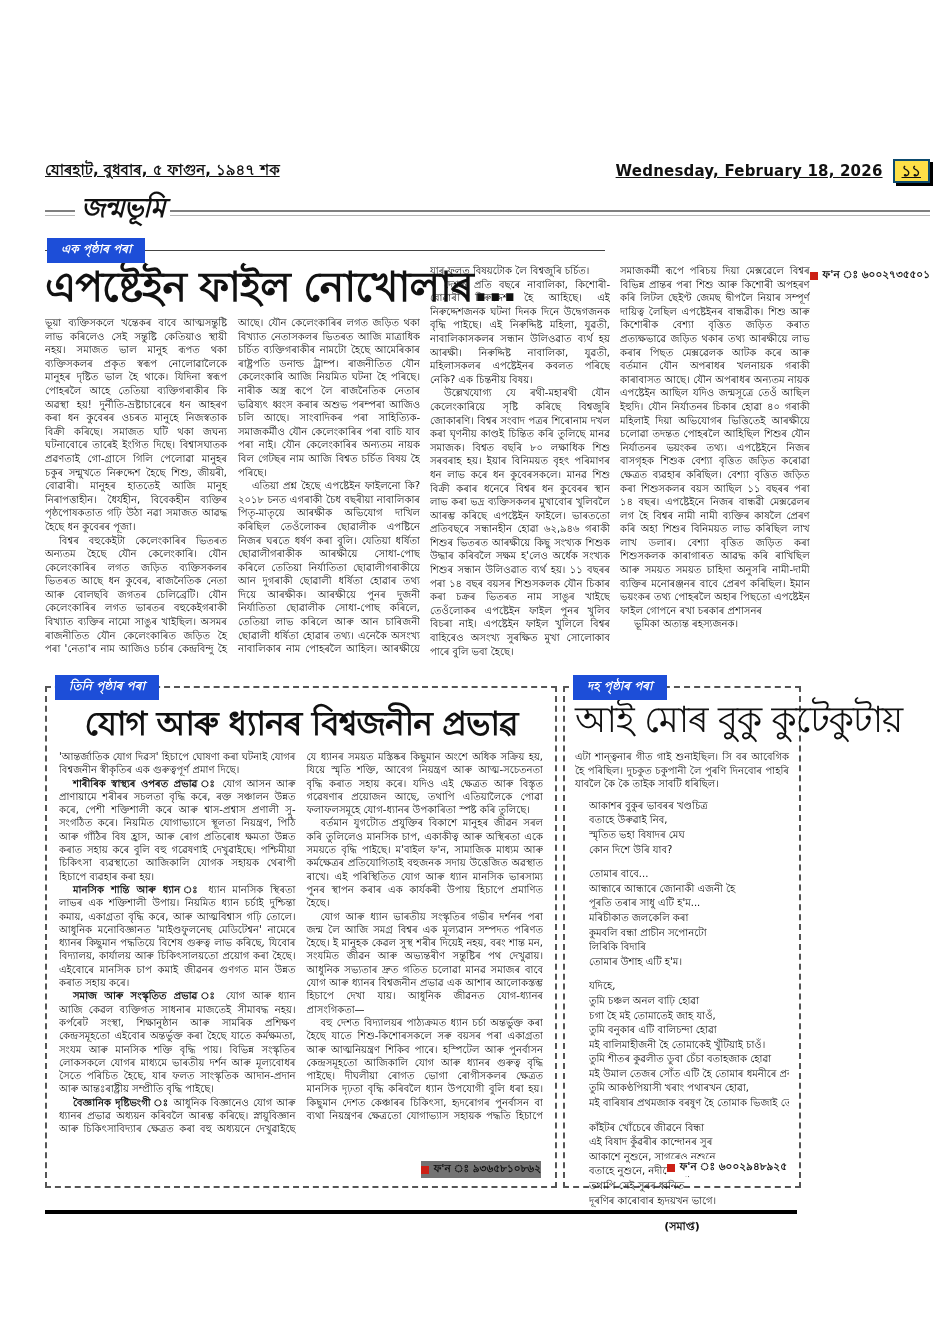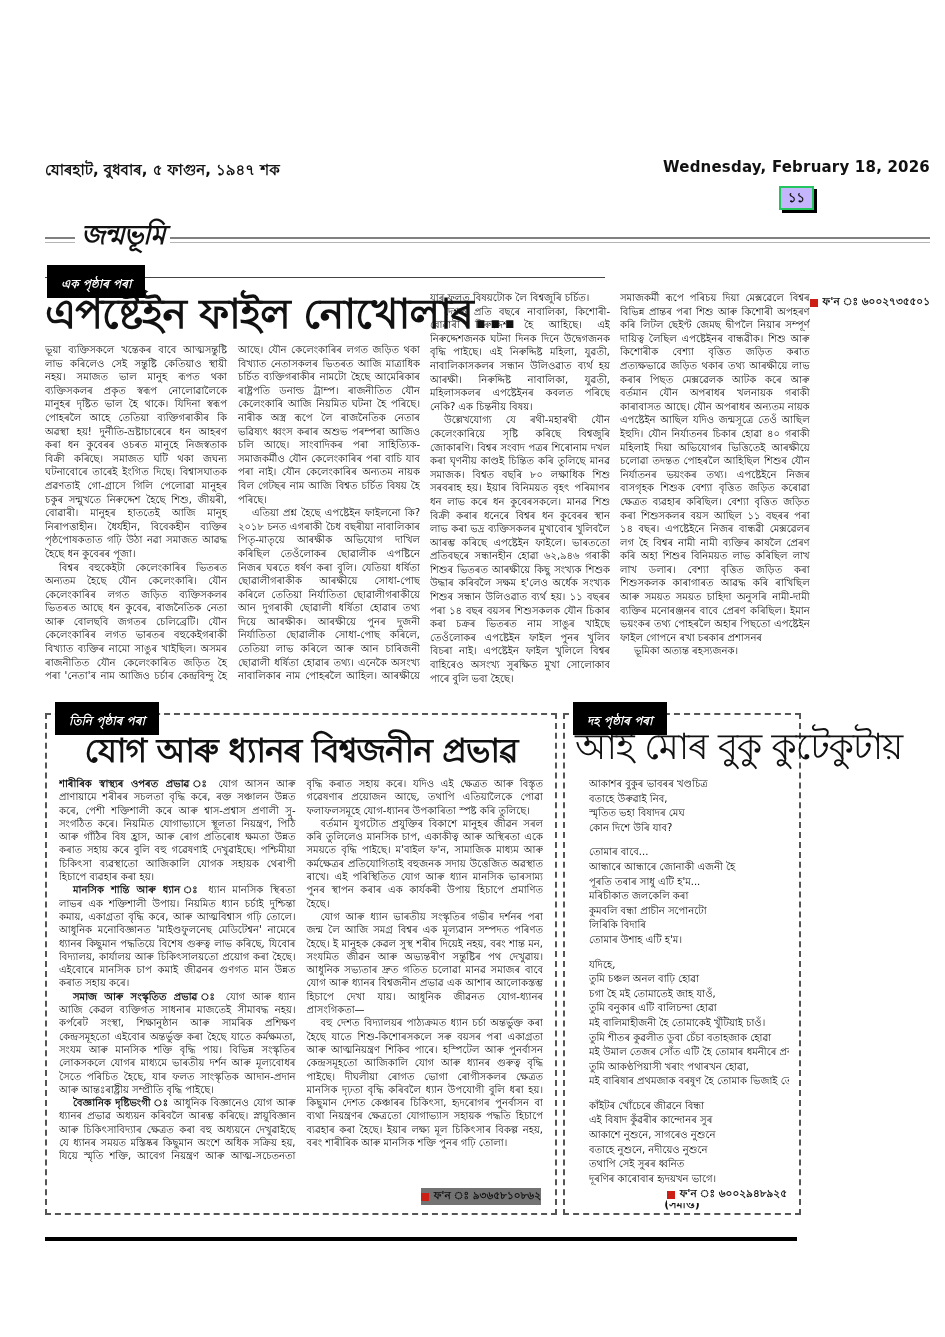--- a/index.html
+++ b/index.html
@@ -7,42 +7,42 @@
     position:relative;
     width:945px;height:1337px;
     background:#ffffff;
     box-sizing:border-box;
     padding:158px 15px 0 45px;
     font-family:"DejaVu Sans",sans-serif;
     color:#111;
     overflow:hidden;
   }
   
-  .topbar{display:flex;justify-content:space-between;align-items:flex-start;width:885px;}
+  .topbar{display:flex;justify-content:space-between;align-items:flex-end;width:885px;text-decoration:underline;}
   .dl-as{font-weight:bold;font-size:15px;}
-  .top-right{display:flex;align-items:center;gap:10px;flex-direction:column;}
+  .top-right{display:flex;align-items:center;gap:10px;}
   .dl-en{font-weight:bold;font-size:15px;letter-spacing:.2px;}
   .pagebox{
-    display:inline-block;border:2px solid #22c55e;box-shadow:3px 3px 0 #000;
-    font-weight:bold;font-size:13px;padding:1px 7px;background:#c4b5fd;line-height:18px;
+    display:inline-block;border:2px solid #0c4a6e;box-shadow:3px 3px 0 #000;
+    font-weight:bold;font-size:15px;padding:1px 7px;background:#fde047;line-height:18px;
   }
   
   .mastrow{display:flex;align-items:center;width:885px;margin-top:10px;}
   .mline{height:3px;border-top:2px solid #808080;border-bottom:1px solid #b5b5b5;}
   .mline.short{width:30px;}
   .mline.grow{flex:1;}
   .mastlogo{
     font-size:27px;font-weight:bold;font-style:italic;
     padding:0 6px;margin-top:-6px;letter-spacing:-1px;white-space:nowrap;
   }
   
   .kicker{
-    display:inline-block;background:#000000;color:#fff;
+    display:inline-block;background:#1d4ed8;color:#fff;
     font-style:italic;font-weight:bold;font-size:12px;
-    padding:10px 14px 3px;white-space:nowrap;
+    padding:2px 14px 3px;white-space:nowrap;
   }
   .kickerrow{position:relative;height:24px;margin-top:6px;}
   .kline{position:absolute;left:0;width:560px;top:12px;border-top:1px solid #444;}
   .kickerrow .kicker{position:absolute;left:2px;top:0;}
   
   .body{font-size:10px;line-height:13.6px;text-align:justify;overflow:hidden;}
   .body p{margin:0;text-indent:14px;}
   .body p:first-child{text-indent:0;}
   .body b{font-weight:bold;}
   .cols2{columns:2;column-gap:11px;}
@@ -128,36 +128,38 @@
       </div>
     </div>
   </section>
 
   <section class="row2">
 
     <div class="artbox yoga-box">
       <span class="kicker">তিনি পৃষ্ঠাৰ পৰা</span>
       <h2>যোগ আৰু ধ্যানৰ বিশ্বজনীন প্ৰভাৱ</h2>
       <div class="cols2 body yoga-body" id="yoga-body">
+          <p>'আন্তৰ্জাতিক যোগ দিৱস' হিচাপে ঘোষণা কৰা ঘটনাই যোগৰ বিশ্বজনীন স্বীকৃতিৰ এক গুৰুত্বপূৰ্ণ প্ৰমাণ দিছে।</p>
           <p><b>শাৰীৰিক স্বাস্থ্যৰ ওপৰত প্ৰভাৱ ঃ </b>যোগ আসন আৰু প্ৰাণায়ামে শৰীৰৰ সচলতা বৃদ্ধি কৰে, ৰক্ত সঞ্চালন উন্নত কৰে, পেশী শক্তিশালী কৰে আৰু শ্বাস-প্ৰশ্বাস প্ৰণালী সু-সংগঠিত কৰে। নিয়মিত যোগাভ্যাসে স্থূলতা নিয়ন্ত্ৰণ, পিঠি আৰু গাঁঠিৰ বিষ হ্ৰাস, আৰু ৰোগ প্ৰতিৰোধ ক্ষমতা উন্নত কৰাত সহায় কৰে বুলি বহু গৱেষণাই দেখুৱাইছে। পশ্চিমীয়া চিকিৎসা ব্যৱস্থাতো আজিকালি যোগক সহায়ক থেৰাপী হিচাপে ব্যৱহাৰ কৰা হয়।</p>
           <p><b>মানসিক শান্তি আৰু ধ্যান ঃ </b>ধ্যান মানসিক স্থিৰতা লাভৰ এক শক্তিশালী উপায়। নিয়মিত ধ্যান চৰ্চাই দুশ্চিন্তা কমায়, একাগ্ৰতা বৃদ্ধি কৰে, আৰু আত্মবিশ্বাস গঢ়ি তোলে। আধুনিক মনোবিজ্ঞানত 'মাইণ্ডফুলনেছ মেডিটেশ্বন' নামেৰে ধ্যানৰ কিছুমান পদ্ধতিয়ে বিশেষ গুৰুত্ব লাভ কৰিছে, যিবোৰ বিদ্যালয়, কাৰ্যালয় আৰু চিকিৎসালয়তো প্ৰয়োগ কৰা হৈছে। এইবোৰে মানসিক চাপ কমাই জীৱনৰ গুণগত মান উন্নত কৰাত সহায় কৰে।</p>
           <p><b>সমাজ আৰু সংস্কৃতিত প্ৰভাৱ ঃ </b>যোগ আৰু ধ্যান আজি কেৱল ব্যক্তিগত সাধনাৰ মাজতেই সীমাবদ্ধ নহয়। কৰ্পৰেট সংস্থা, শিক্ষানুষ্ঠান আৰু সামৰিক প্ৰশিক্ষণ কেন্দ্ৰসমূহতো এইবোৰ অন্তৰ্ভুক্ত কৰা হৈছে যাতে কৰ্মক্ষমতা, সংযম আৰু মানসিক শক্তি বৃদ্ধি পায়। বিভিন্ন সংস্কৃতিৰ লোকসকলে যোগৰ মাধ্যমে ভাৰতীয় দৰ্শন আৰু মূল্যবোধৰ সৈতে পৰিচিত হৈছে, যাৰ ফলত সাংস্কৃতিক আদান-প্ৰদান আৰু আন্তঃৰাষ্ট্ৰীয় সম্প্ৰীতি বৃদ্ধি পাইছে।</p>
           <p><b>বৈজ্ঞানিক দৃষ্টিভংগী ঃ </b>আধুনিক বিজ্ঞানেও যোগ আৰু ধ্যানৰ প্ৰভাৱ অধ্যয়ন কৰিবলৈ আৰম্ভ কৰিছে। স্নায়ুবিজ্ঞান আৰু চিকিৎসাবিদ্যাৰ ক্ষেত্ৰত কৰা বহু অধ্যয়নে দেখুৱাইছে যে ধ্যানৰ সময়ত মস্তিষ্কৰ কিছুমান অংশে অধিক সক্ৰিয় হয়, যিয়ে স্মৃতি শক্তি, আবেগ নিয়ন্ত্ৰণ আৰু আত্ম-সচেতনতা বৃদ্ধি কৰাত সহায় কৰে। যদিও এই ক্ষেত্ৰত আৰু বিস্তৃত গৱেষণাৰ প্ৰয়োজন আছে, তথাপি এতিয়ালৈকে পোৱা ফলাফলসমূহে যোগ-ধ্যানৰ উপকাৰিতা স্পষ্ট কৰি তুলিছে।</p>
           <p>বৰ্তমান যুগটোত প্ৰযুক্তিৰ বিকাশে মানুহৰ জীৱন সৰল কৰি তুলিলেও মানসিক চাপ, একাকীত্ব আৰু অস্থিৰতা একে সময়তে বৃদ্ধি পাইছে। ম'বাইল ফ'ন, সামাজিক মাধ্যম আৰু কৰ্মক্ষেত্ৰৰ প্ৰতিযোগিতাই বহুজনক সদায় উত্তেজিত অৱস্থাত ৰাখে। এই পৰিস্থিতিত যোগ আৰু ধ্যান মানসিক ভাৰসাম্য পুনৰ স্থাপন কৰাৰ এক কাৰ্যকৰী উপায় হিচাপে প্ৰমাণিত হৈছে।</p>
           <p>যোগ আৰু ধ্যান ভাৰতীয় সংস্কৃতিৰ গভীৰ দৰ্শনৰ পৰা জন্ম লৈ আজি সমগ্ৰ বিশ্বৰ এক মূল্যৱান সম্পদত পৰিণত হৈছে। ই মানুহক কেৱল সুস্থ শৰীৰ দিয়েই নহয়, বৰং শান্ত মন, সংযমিত জীৱন আৰু অভ্যন্তৰীণ সন্তুষ্টিৰ পথ দেখুৱায়। আধুনিক সভ্যতাৰ দ্ৰুত গতিত চলোৱা মানৱ সমাজৰ বাবে যোগ আৰু ধ্যানৰ বিশ্বজনীন প্ৰভাৱ এক আশাৰ আলোকস্তম্ভ হিচাপে দেখা যায়। আধুনিক জীৱনত যোগ-ধ্যানৰ প্ৰাসংগিকতা—</p>
           <p>বহু দেশত বিদ্যালয়ৰ পাঠ্যক্ৰমত ধ্যান চৰ্চা অন্তৰ্ভুক্ত কৰা হৈছে যাতে শিশু-কিশোৰসকলে সৰু বয়সৰ পৰা একাগ্ৰতা আৰু আত্মনিয়ন্ত্ৰণ শিকিব পাৰে। হস্পিটেল আৰু পুনৰ্বাসন কেন্দ্ৰসমূহতো আজিকালি যোগ আৰু ধ্যানৰ গুৰুত্ব বৃদ্ধি পাইছে। দীঘলীয়া ৰোগত ভোগা ৰোগীসকলৰ ক্ষেত্ৰত মানসিক দৃঢ়তা বৃদ্ধি কৰিবলৈ ধ্যান উপযোগী বুলি ধৰা হয়। কিছুমান দেশত কেঞ্চাৰৰ চিকিৎসা, হৃদৰোগৰ পুনৰ্বাসন বা ব্যথা নিয়ন্ত্ৰণৰ ক্ষেত্ৰতো যোগাভ্যাস সহায়ক পদ্ধতি হিচাপে ব্যৱহাৰ কৰা হৈছে। ইয়াৰ লক্ষ্য মূল চিকিৎসাৰ বিকল্প নহয়, বৰং শাৰীৰিক আৰু মানসিক শক্তি পুনৰ গঢ়ি তোলা।</p>
         </div>
       <div class="phone">
         <span class="redsq"></span><span class="txt">ফ'ন ঃ ৯৩৬৫৮১০৮৬২</span>
       </div>
     </div>
 
     <div class="artbox poem-box">
       <span class="kicker">দহ পৃষ্ঠাৰ পৰা</span>
       <h2>আই মোৰ বুকু কুটেকুটায়</h2>
+      <p class="poem-intro">এটা শান্ত্বনাৰ গীত গাই শুনাইছিল। সি বৰ আবেগিক হৈ পৰিছিল। দুচকুত চকুপানী লৈ পুৰণি দিনবোৰ পাহৰি যাবলৈ কৈ কৈ তাইক সাবটি ধৰিছিল।</p>
       <div id="poem-lines">
           <div class="stanza">
             <div>আকাশৰ বুকুৰ ভাবৰৰ খণ্ডচিত্ৰ</div>
             <div>বতাহে উৰুৱাই নিব,</div>
             <div>স্মৃতিত ভহা বিষাদৰ মেঘ</div>
             <div>কোন দিশে উৰি যাব?</div>
           </div>
           <div class="stanza">
             <div>তোমাৰ বাবে...</div>
             <div>আন্ধাৰে আন্ধাৰে জোনাকী এজনী হৈ</div>

